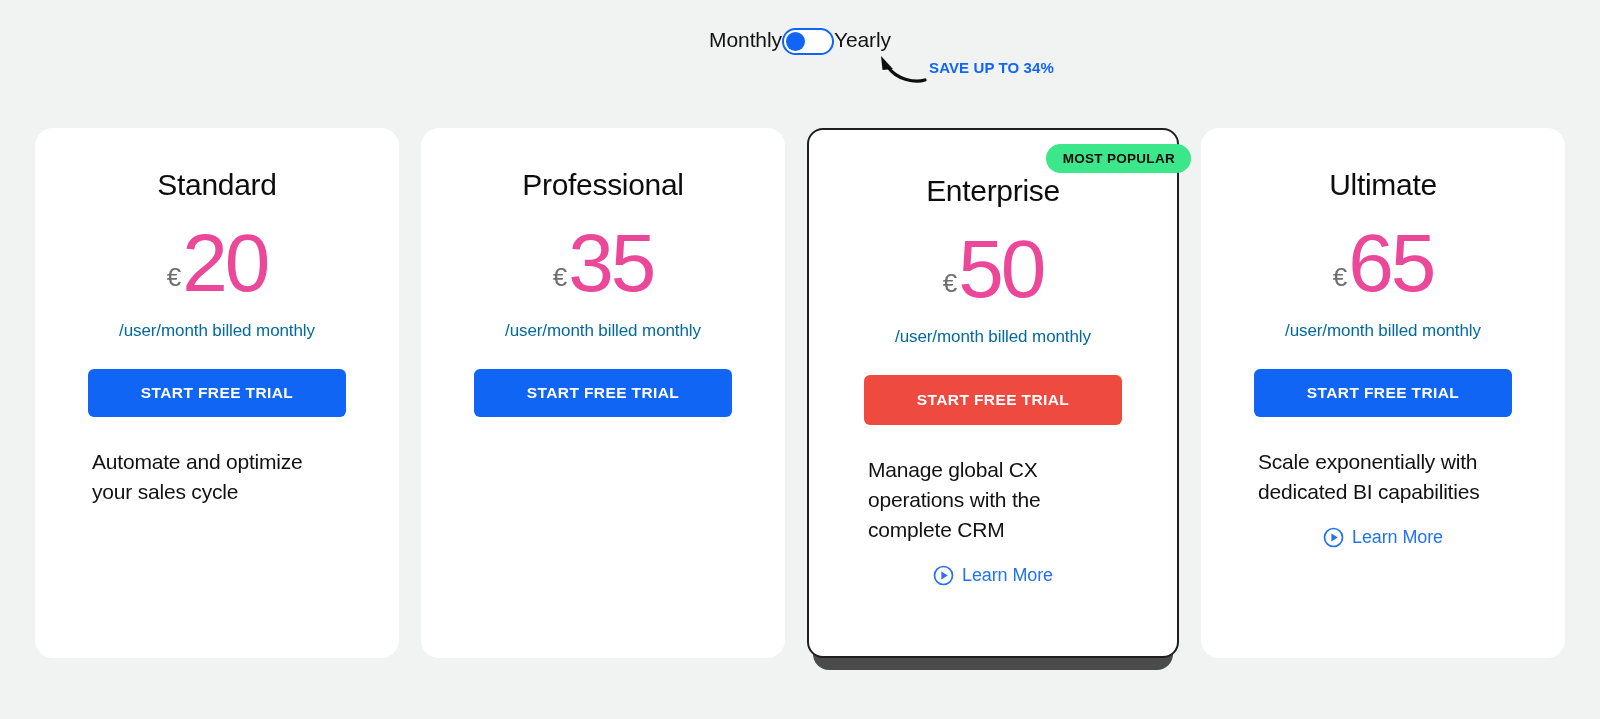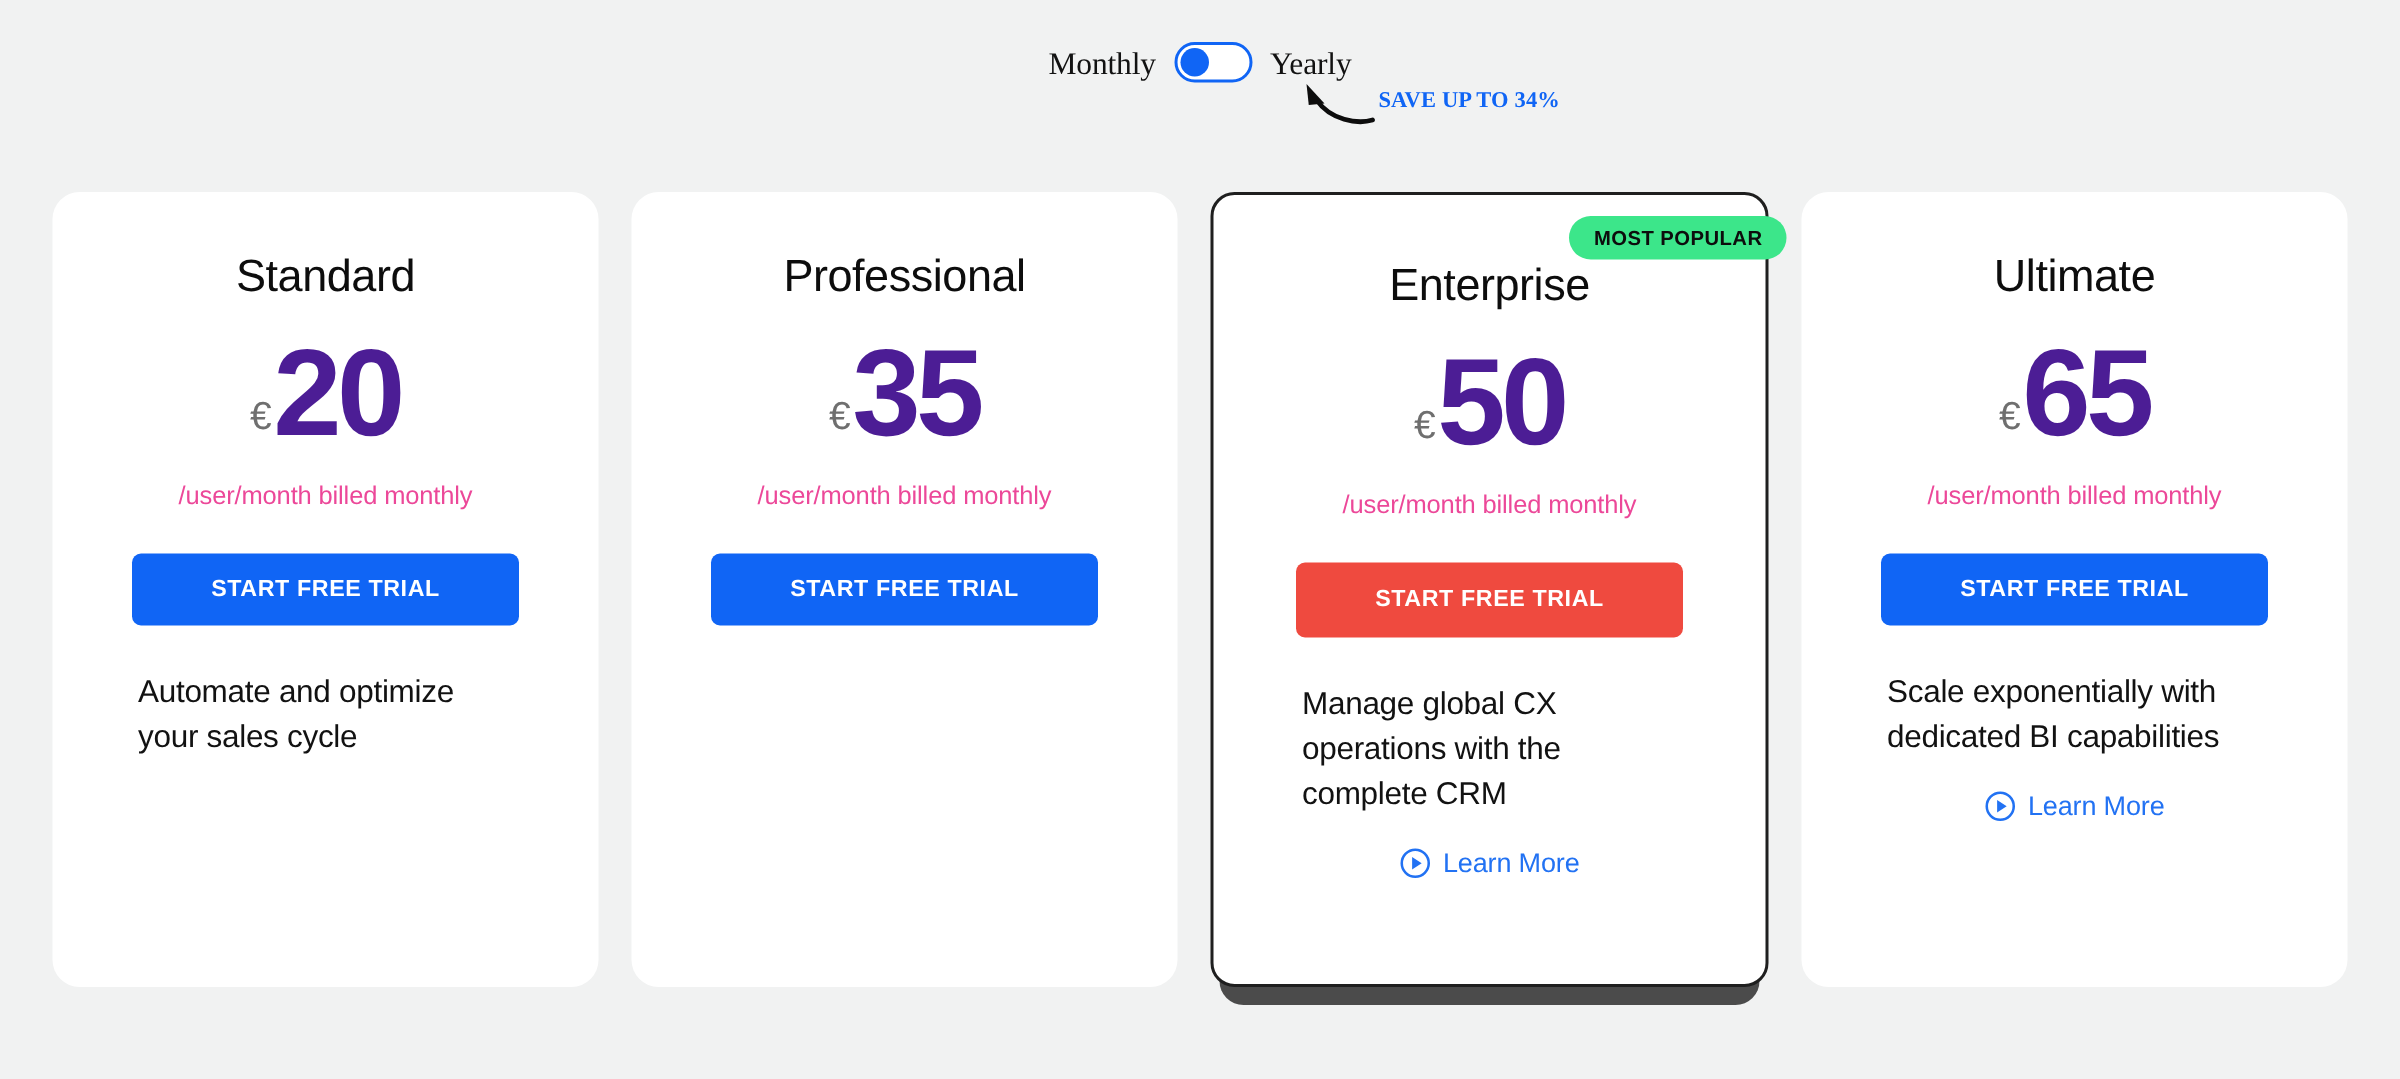--- a/index.html
+++ b/index.html
@@ -25,23 +25,22 @@
     top: 28px;
     left: 0;
     width: 1600px;
     display: flex;
     justify-content: center;
     align-items: center;
   }
   .billing-inner {
     position: relative;
     display: flex;
-    align-items: flex-end;
-    gap: 12px;
-    font-family: Liberation Serif, serif;
+    align-items: flex-start;
+    gap: 0;
   }
   .billing-label {
     font-size: 21px;
     color: #121212;
     letter-spacing: -0.1px;
     white-space: nowrap;
   }
   .toggle {
     position: relative;
     width: 52px;
@@ -168,30 +167,30 @@
   .currency {
     font-size: 26px;
     color: #6f6f6f;
     line-height: 1;
     position: relative;
     bottom: 9px;
     margin-right: 1px;
   }
   .amount {
     font-size: 82px;
-    font-weight: bold;
-    color: #4c1d95;
+    font-weight: normal;
+    color: #ec4899;
     letter-spacing: -3px;
     line-height: 0.88;
   }
 
   .billing-note {
     margin-top: 22px;
     font-size: 17px;
-    color: #ec4899;
+    color: #0369a1;
     letter-spacing: -0.1px;
     text-align: center;
   }
 
   .cta {
     margin-top: 28px;
     width: 258px;
     height: 48px;
     border: none;
     border-radius: 6px;

